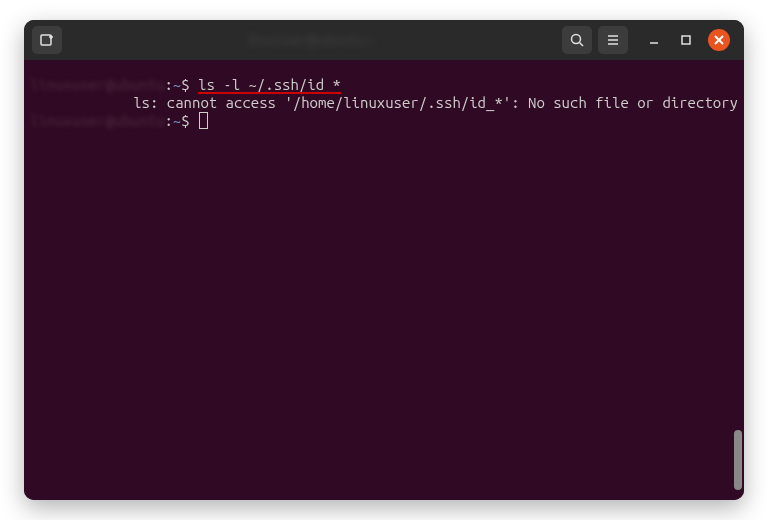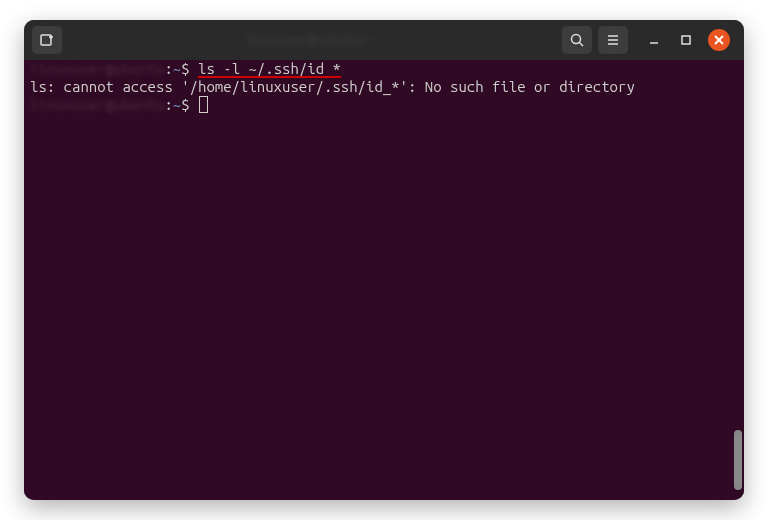--- a/index.html
+++ b/index.html
@@ -95,21 +95,21 @@
     .close-btn svg {
       width: 10px;
       height: 10px;
       stroke: #fff;
       stroke-width: 2;
       fill: none;
     }
     .terminal-body {
       flex: 1;
       background: #300a24;
-      padding: 0 6px;
+      padding: 16px 6px;
       font-size: 15px;
       line-height: 1.2;
       color: #d0cfcc;
       position: relative;
       overflow: hidden;
     }
     .line {
       white-space: pre;
       font-family: 'Ubuntu Mono', 'DejaVu Sans Mono', monospace;
     }
@@ -125,20 +125,21 @@
       color: #d0cfcc;
     }
     .prompt-dollar {
       color: #d0cfcc;
     }
     .cmd-text {
       color: #d0cfcc;
     }
     .output-text {
       color: #d0cfcc;
+      text-align: right;
     }
     .underline-red {
       position: relative;
     }
     .underline-red::after {
       content: '';
       position: absolute;
       left: 0;
       right: 0;
       bottom: -1px;

